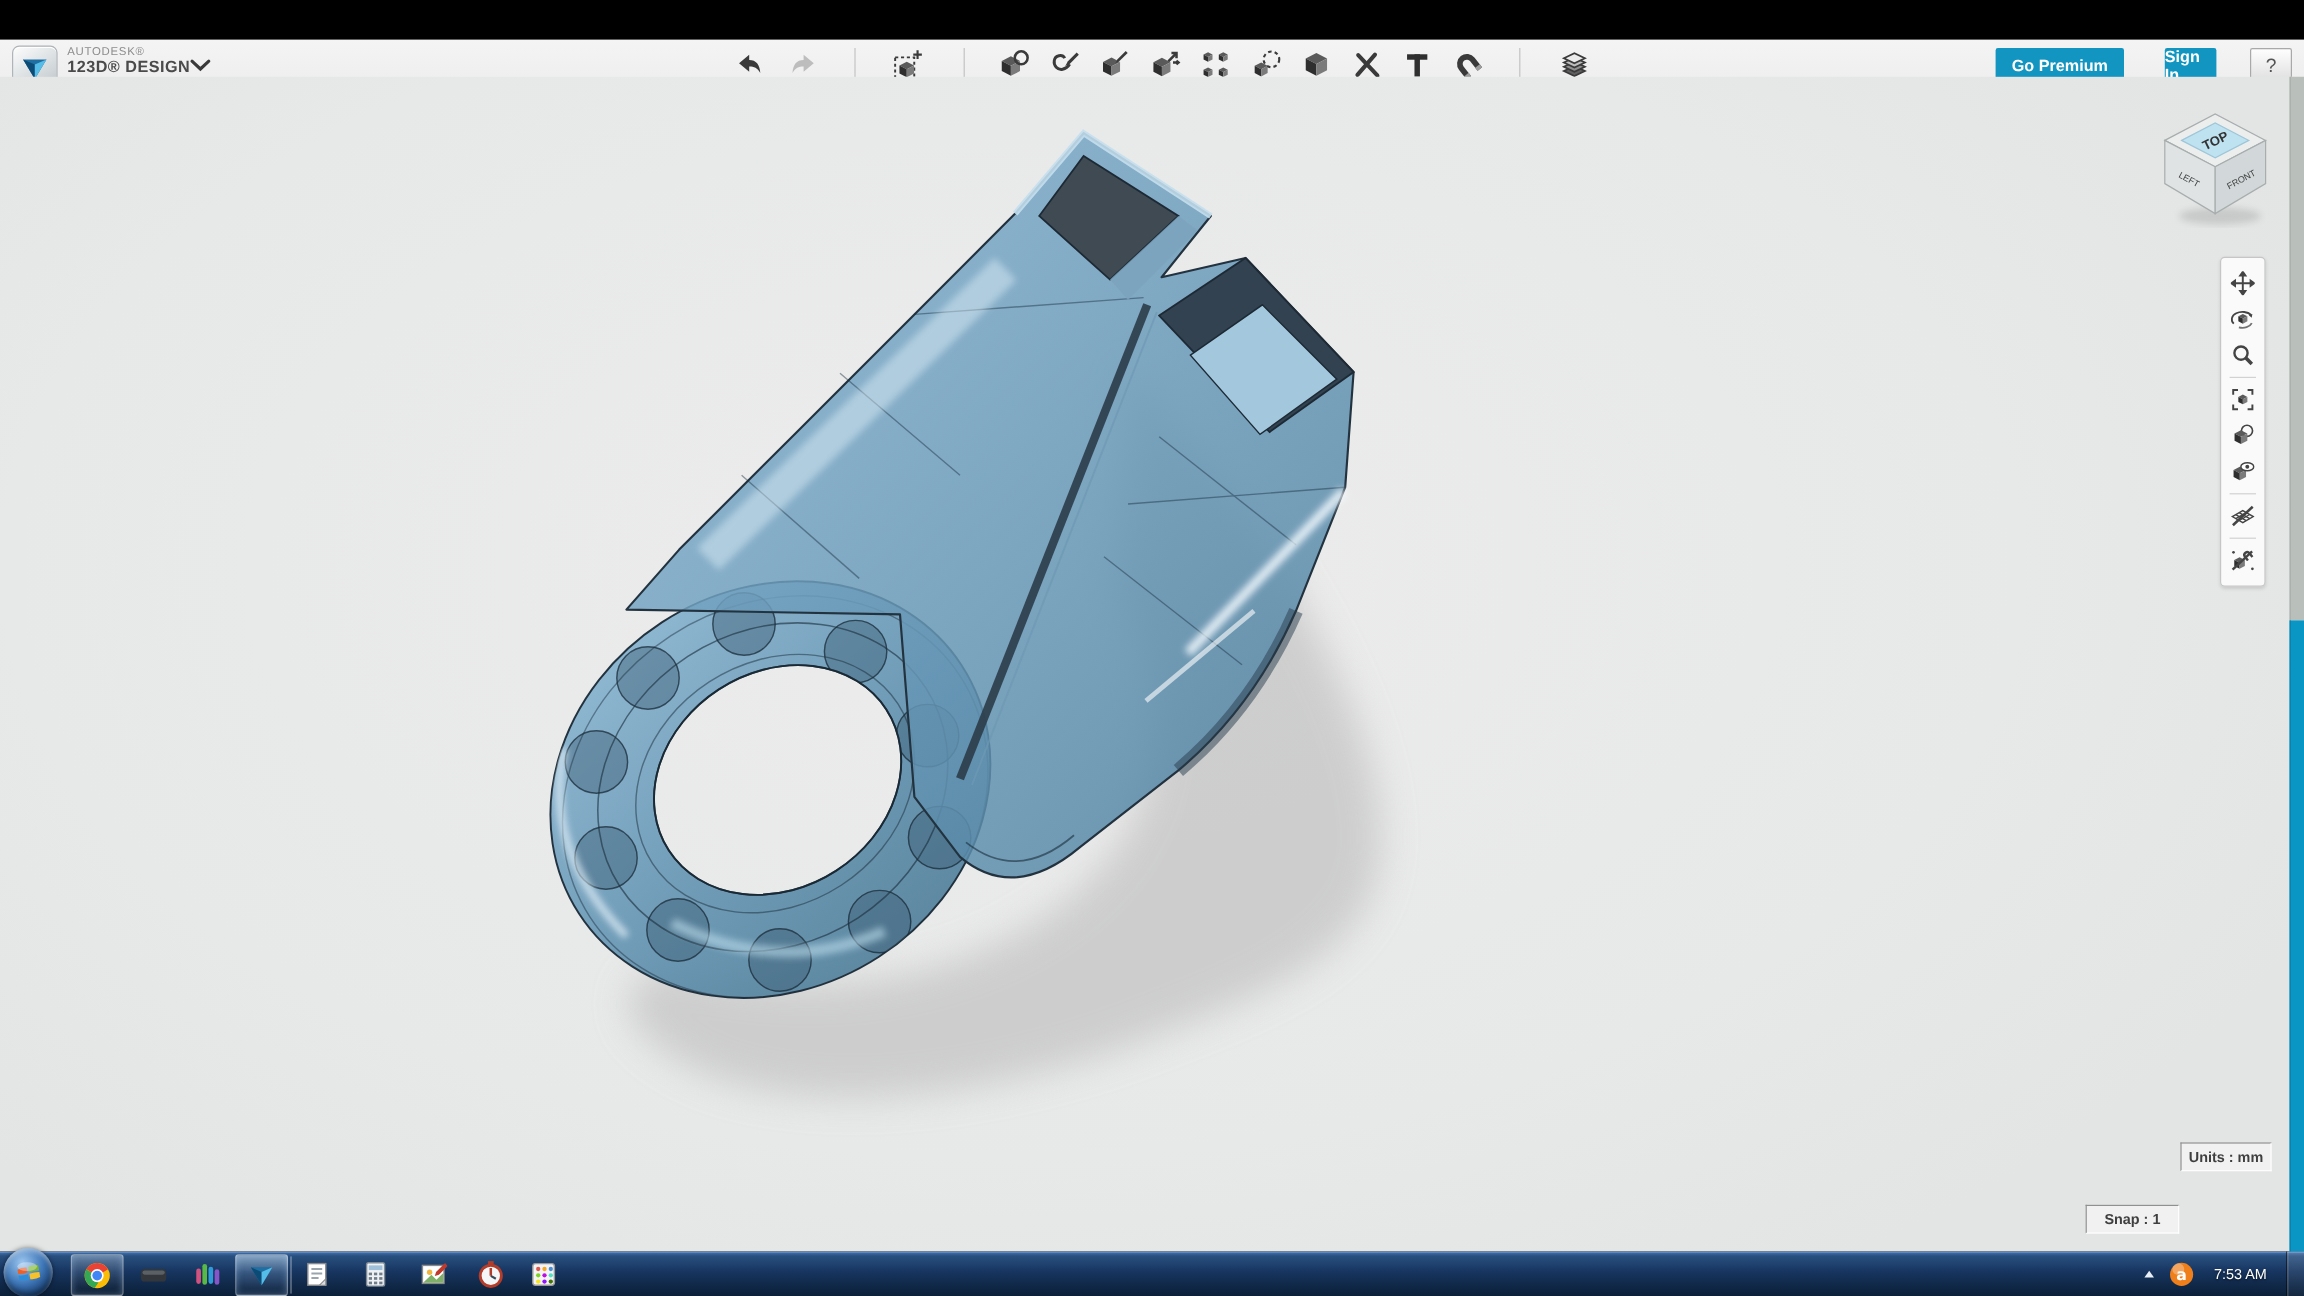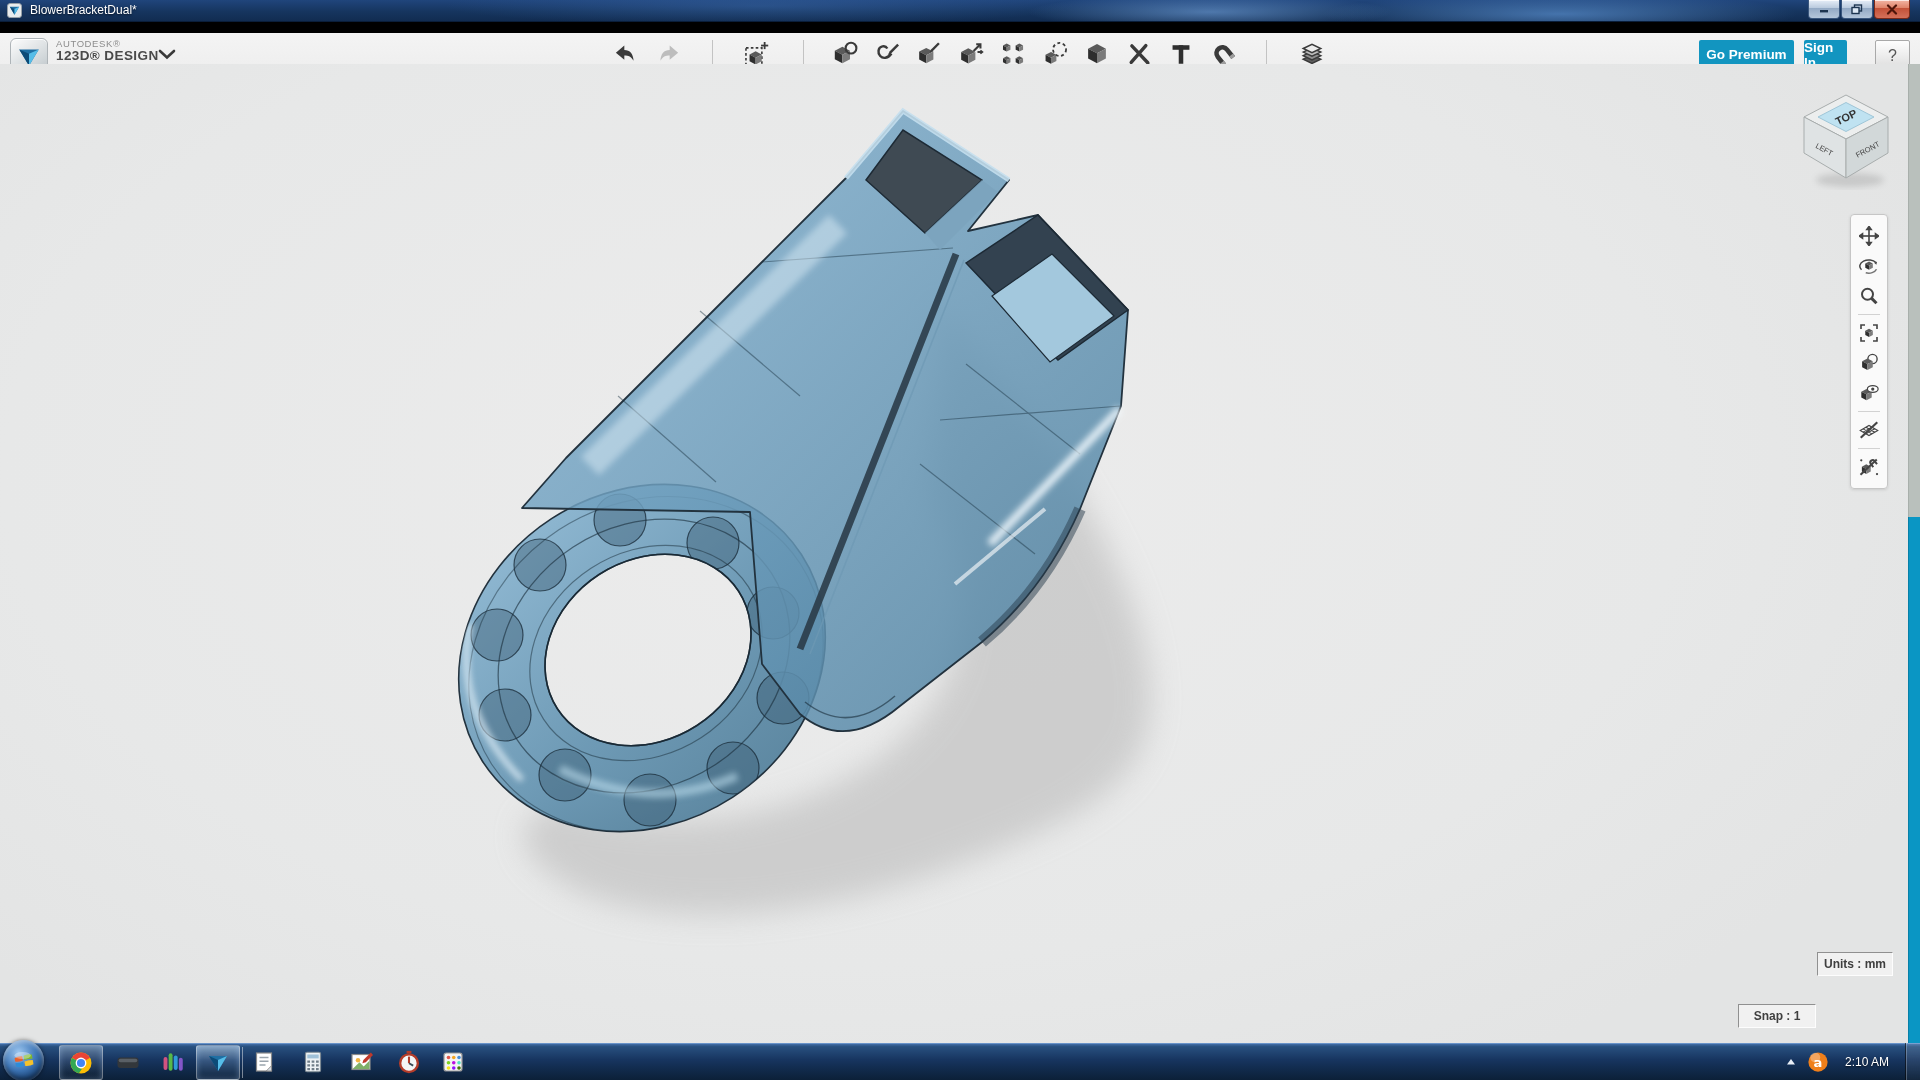--- a/index.html
+++ b/index.html
@@ -68,47 +68,20 @@
   .tray-icon{width:22px;height:22px;margin:0 6px;cursor:pointer;}
   .tray-clock{width:64px;text-align:center;color:#fff;font-size:12px;text-shadow:0 1px 2px rgba(0,0,0,.7);cursor:pointer;}
   .show-desktop{width:14px;height:37px;margin-left:6px;border-left:1px solid rgba(0,0,0,.6);box-shadow:inset 1px 0 0 rgba(255,255,255,.25);
     background:linear-gradient(rgba(255,255,255,.12),rgba(255,255,255,.03));cursor:pointer;}
 </style>
 </head>
 <body>
 
 <div class="screen">
 
-  <div class="titlebar">
-    <svg class="titlebar-icon" viewBox="0 0 16 16">
-      <rect x="0.5" y="0.5" width="15" height="15" rx="3" fill="#e8ecee" stroke="#9aa2a8"></rect>
-      <path d="M3 4 L13 4 L8 12.5 Z" fill="#1f6fa3"></path>
-        <path d="M3 4 L8 12.5 L8 6.3 Z" fill="#0d4b77"></path>
-        <path d="M8 6.3 L8 12.5 L13 4 Z" fill="#56bde8"></path>
-    </svg>
-    <span class="titlebar-text">BlowerBracketDual*</span>
-    <div class="win-controls">
-      <div class="win-btn">
-        <svg width="12" height="10" viewBox="0 0 12 10">
-            <rect x="2" y="6" width="8" height="2.4" fill="#1d3550"></rect>
-          </svg>
-      </div>
-      <div class="win-btn">
-        <svg width="12" height="11" viewBox="0 0 12 11">
-          <rect x="3.5" y="1" width="7" height="6" fill="none" stroke="#1d3550" stroke-width="1.4"></rect>
-          <rect x="1" y="3.5" width="7" height="6" fill="#dce8f4" stroke="#1d3550" stroke-width="1.4"></rect>
-        </svg>
-      </div>
-      <div class="win-btn close">
-        <svg width="12" height="11" viewBox="0 0 12 11">
-          <path d="M2 1.5 L10 9.5 M10 1.5 L2 9.5" stroke="#4e150a" stroke-width="2.2" stroke-linecap="round"></path>
-        </svg>
-      </div>
-    </div>
-  </div>
 
   <div class="appheader">
     <div class="brand-tile">
       <svg width="26" height="26" viewBox="0 0 16 16">
         <path d="M2 3.4 L14 3.4 L8 13.4 Z" fill="#1f6fa3"></path>
           <path d="M2 3.4 L8 13.4 L8 6 Z" fill="#0d4b77"></path>
           <path d="M8 6 L8 13.4 L14 3.4 Z" fill="#56bde8"></path>
       </svg>
     </div>
     <div class="brand-text">
@@ -268,21 +241,21 @@
           <svg width="26" height="26" viewBox="0 0 16 16">
             <g stroke="#3a3a3a" stroke-width="0.9">
               <path d="M2.6 11.2 L8 8.6 L13.4 11.2 L8 13.8 Z" fill="#5f5f5f"></path>
               <path d="M2.6 9 L8 6.4 L13.4 9 L8 11.6 Z" fill="#8f8f8f"></path>
               <path d="M2.6 6.8 L8 4.2 L13.4 6.8 L8 9.4 Z" fill="#bdbdbd"></path>
               <path d="M2.6 4.6 L8 2 L13.4 4.6 L8 7.2 Z" fill="#ececec"></path>
             </g>
           </svg>
         </div>
       </div>
-    <div class="acct-btn" style="left:1699px;width:95px;">Go Premium</div>
+    <div class="acct-btn" style="left:1663px;width:107px;">Go Premium</div>
     <div class="acct-btn" style="left:1804px;width:43px;">Sign In</div>
     <div class="help-btn" style="left:1875px;">?</div>
   </div>
 
   <div class="canvas">
 
     <svg id="model-svg" width="1920" height="979" viewBox="0 0 1920 979">
       <defs>
         <linearGradient id="gDuct" x1="0" y1="0" x2="1" y2="1">
           <stop offset="0" stop-color="#86b5d4"></stop>
@@ -586,18 +559,18 @@
           <path d="M6 2 L10 7.5 H2 Z" fill="#e9eff6"></path>
         </svg>
       </div>
       <div class="tray-icon">
         <svg width="22" height="22" viewBox="0 0 16 16">
           <circle cx="8" cy="8" r="7" fill="#ef7f1a"></circle>
           <circle cx="6" cy="4.8" r="3.6" fill="rgba(255,255,255,.3)"></circle>
           <text x="8" y="11.4" text-anchor="middle" font-size="9.5" font-weight="bold" fill="#fff" font-family="DejaVu Sans, sans-serif">a</text>
         </svg>
       </div>
-      <div class="tray-clock">2:10 AM</div>
+      <div class="tray-clock">7:53 AM</div>
       <div class="show-desktop"></div>
     </div>
   </div>
 
 </div>
 
 </body></html>

